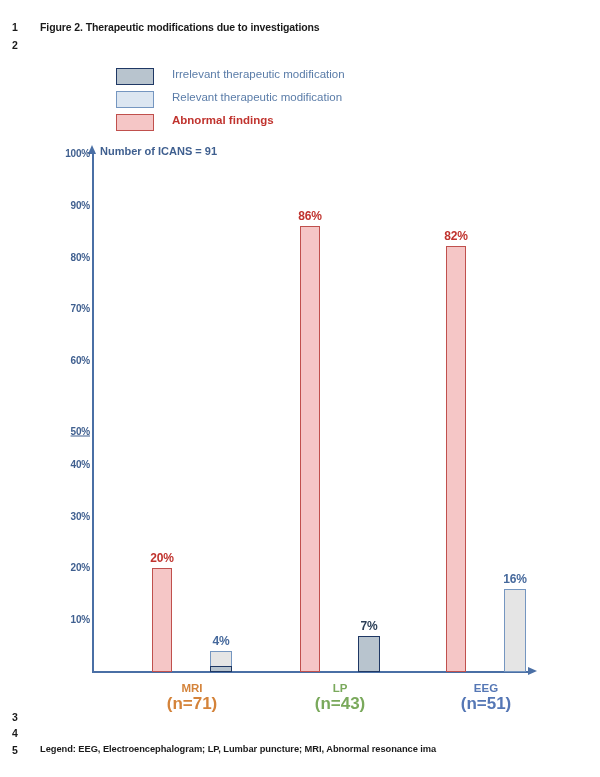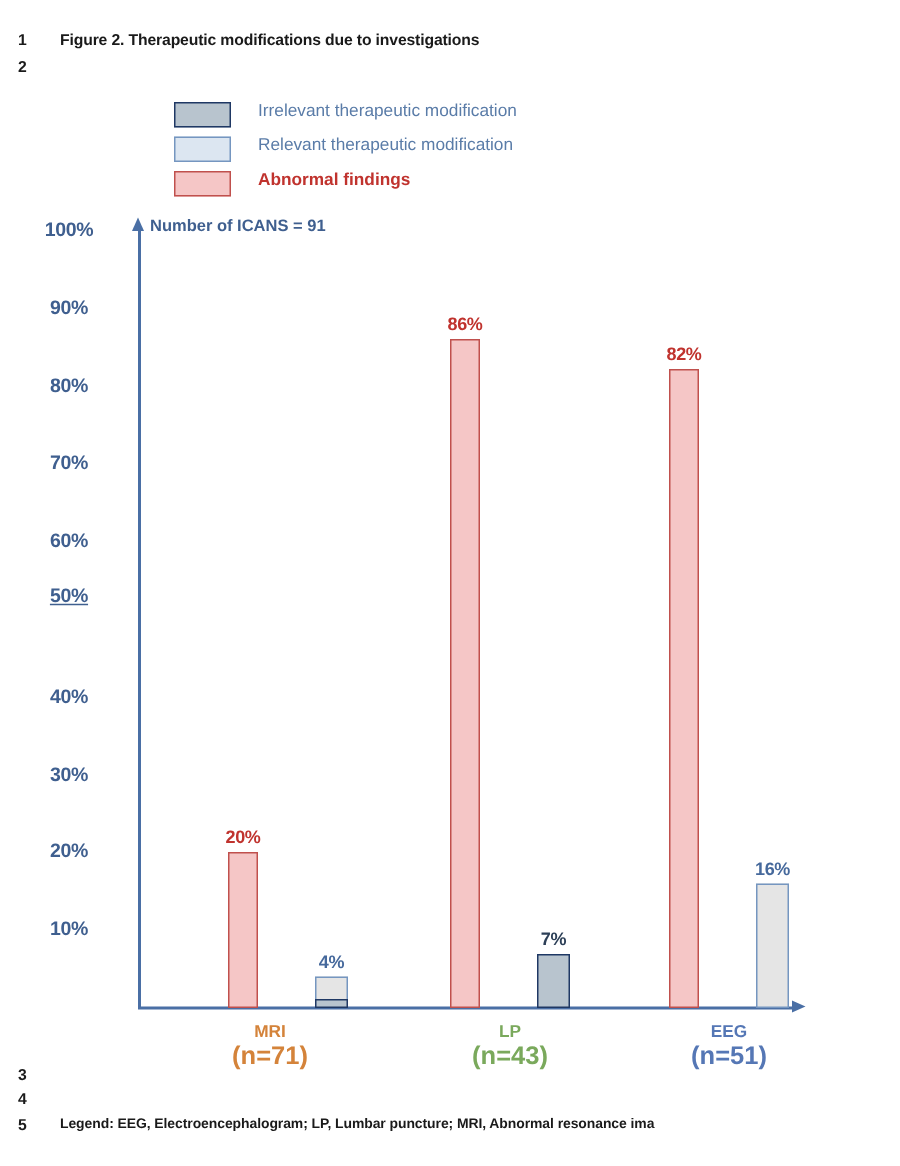--- a/index.html
+++ b/index.html
@@ -144,22 +144,22 @@
     width: 0; height: 0;
     border-top: 4.5px solid transparent;
     border-bottom: 4.5px solid transparent;
     border-left: 9px solid #4a6fa5;
   }
 
   .ytick {
     position: absolute;
     right: 0;
     width: 88px;
-    text-align: center;
-    font-size: 13px;
+    text-align: right;
+    font-size: 10px;
     color: #3f5f8f;
     transform: translateY(-50%);
     font-weight: bold;
     letter-spacing: -0.2px;
   }
   .ytick-wrap {
     position: absolute;
     left: 0;
     top: 0;
     width: 90px;
@@ -272,21 +272,21 @@
     <div class="y-axis"></div>
     <div class="x-axis"></div>
     <div class="x-arrow"></div>
 
     <div class="ytick-wrap" id="ytick-wrap">
         <div class="ytick" style="top: 153px;">100%</div>
         <div class="ytick" style="top: 204.8px;">90%</div>
         <div class="ytick" style="top: 256.6px;">80%</div>
         <div class="ytick" style="top: 308.4px;">70%</div>
         <div class="ytick" style="top: 360.2px;">60%</div>
-        <div class="ytick" style="top: 397px; text-decoration: underline;">50%</div>
+        <div class="ytick" style="top: 431px; text-decoration: underline;">50%</div>
         <div class="ytick" style="top: 463.8px;">40%</div>
         <div class="ytick" style="top: 515.6px;">30%</div>
         <div class="ytick" style="top: 567.4px;">20%</div>
         <div class="ytick" style="top: 619.2px;">10%</div>
       </div>
 
     <div class="plot" id="plot">
         <div class="group" style="left: 58px; width: 80px;">
           <div class="bar bar-abnormal" style="left: 0px; width: 20px; height: 103.8px;">
             <span class="bar-value val-red">20%</span>
@@ -308,21 +308,21 @@
           <div class="bar bar-abnormal" style="left: 0px; width: 20px; height: 425.58px;">
             <span class="bar-value val-red">82%</span>
           </div>
           <div class="bar bar-relevant" style="left: 58px; width: 22px; height: 83.04px;">
             <span class="bar-value val-blue">16%</span>
           </div>
         </div>
       </div>
 
     <div id="cat-wrap">
-        <div class="cat-label cat-mri" style="left: 120px; width: 120px;"><span>MRI</span><span class="cat-n">(n=71)</span></div>
+        <div class="cat-label cat-mri" style="left: 132px; width: 120px;"><span>MRI</span><span class="cat-n">(n=71)</span></div>
         <div class="cat-label cat-lp" style="left: 280px; width: 120px;"><span>LP</span><span class="cat-n">(n=43)</span></div>
         <div class="cat-label cat-eeg" style="left: 426px; width: 120px;"><span>EEG</span><span class="cat-n">(n=51)</span></div>
       </div>
   </div>
 
   <div class="footnote">Legend: EEG, Electroencephalogram; LP, Lumbar puncture; MRI, Abnormal resonance ima</div>
 
 </div>
 
 </body></html>

